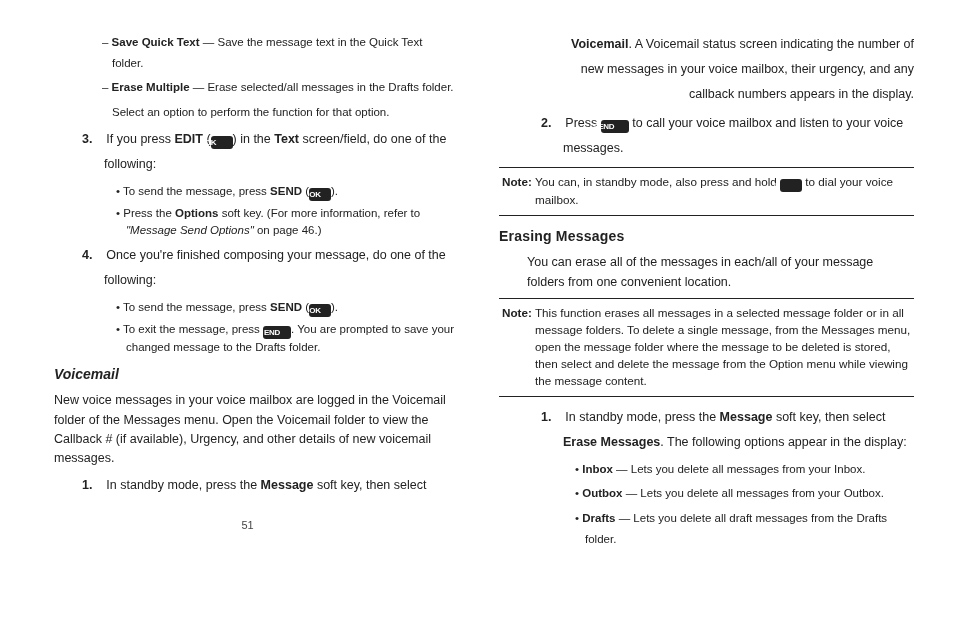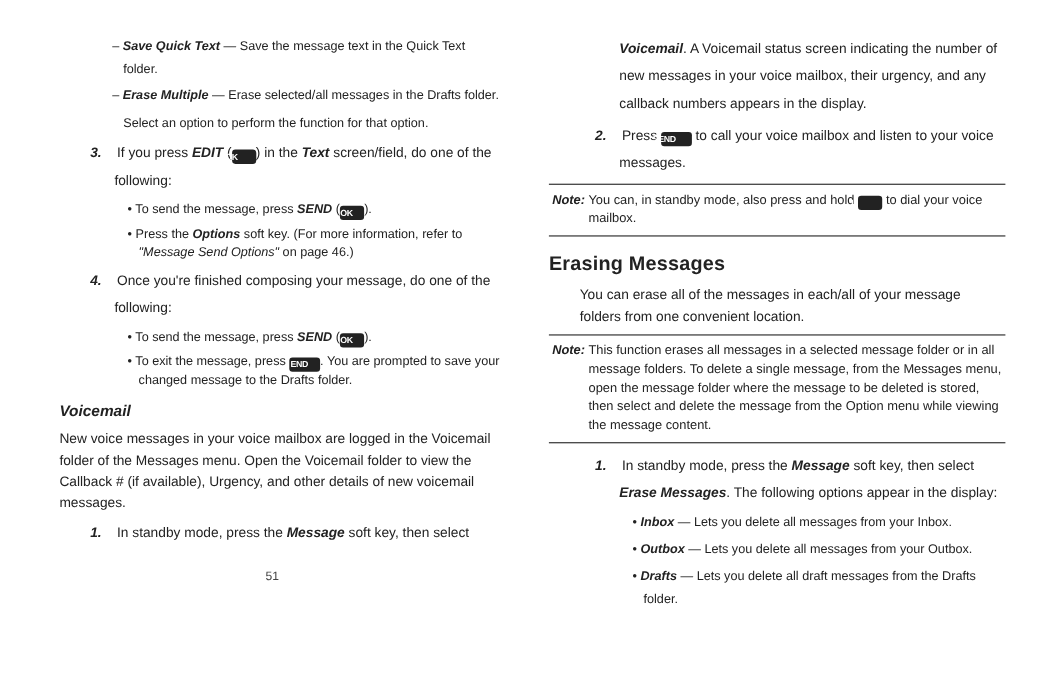--- a/index.html
+++ b/index.html
@@ -25,27 +25,27 @@
     line-height: 1.8;
   }
   .row {
     display: block;
     margin: 0 0 4px 0;
   }
   .indent-dash { padding-left: 72px; text-indent: -10px; }
   .indent-bullet-1 { padding-left: 72px; text-indent: -10px; }
   .indent-bullet-2 { padding-left: 86px; text-indent: -10px; }
   .indent-num { padding-left: 64px; text-indent: -22px; }
-  .indent-opt { padding-left: 64px; }
+  .indent-opt { padding-left: 64px; text-align: right; }
   .plain { padding-left: 14px; }
   .small { font-size: 11.5px; }
   .italic { font-style: italic; }
-  .bold { font-weight: bold; font-style: italic; }
+  .bold { font-weight: bold; }
   .heavy-italic { font-weight: 800; font-style: italic; font-family: Arial, Helvetica, sans-serif; font-size: 14px; }
-  .heading { font-weight: 800; font-size: 18px; margin: 8px 0 4px 0; letter-spacing: 0.2px; }
+  .heading { font-weight: 800; font-size: 14px; margin: 8px 0 4px 0; letter-spacing: 0.2px; }
   hr.rule { border: none; border-top: 1px solid #222; margin: 6px 0; }
   .note { font-size: 11.7px; line-height: 1.45; padding: 0 0 0 36px; text-indent: -33px; }
   .pagenum { font-size: 11px; color: #444; margin-top: 18px; text-align: center; }
   .key {
     display: inline-block;
     min-width: 22px;
     height: 13px;
     background: #222;
     color: #fff;
     border-radius: 3px;

